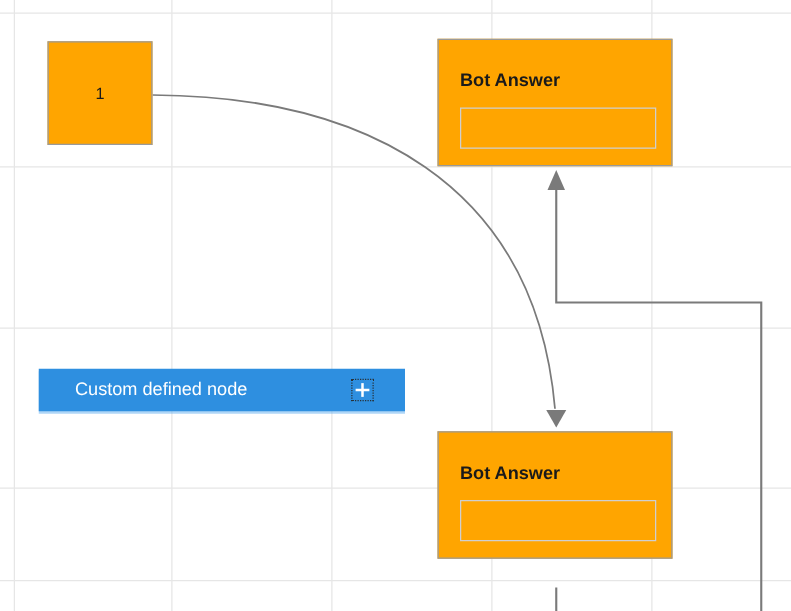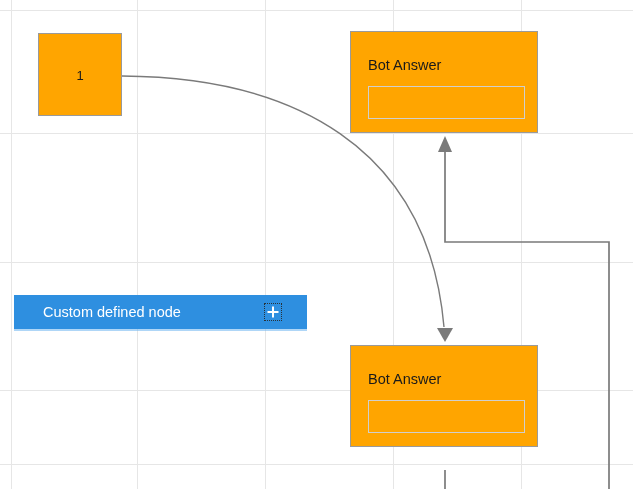--- a/index.html
+++ b/index.html
@@ -65,35 +65,36 @@
     line-height: 1;
   }
   .node-title {
     position: absolute;
     left: 17px;
     top: 26px;
     font-size: 14.5px;
     color: #1a1a1a;
     line-height: 1;
     white-space: nowrap;
+    font-weight: bold;
   }
   .node-field {
     position: absolute;
     left: 17px;
     top: 54px;
     width: 157px;
     height: 33px;
     box-sizing: border-box;
     border: 1px solid #cfcfcf;
     background: transparent;
   }
   
   #palette-bar {
     position: absolute;
-    left: 14px;
+    left: 31px;
     top: 295px;
     width: 293px;
     height: 34px;
     background: #2e8fe0;
     box-shadow: 0 2px 0 0 rgba(110,180,240,0.55);
   }
   #palette-bar .palette-label {
     position: absolute;
     left: 29px;
     top: 50%;

